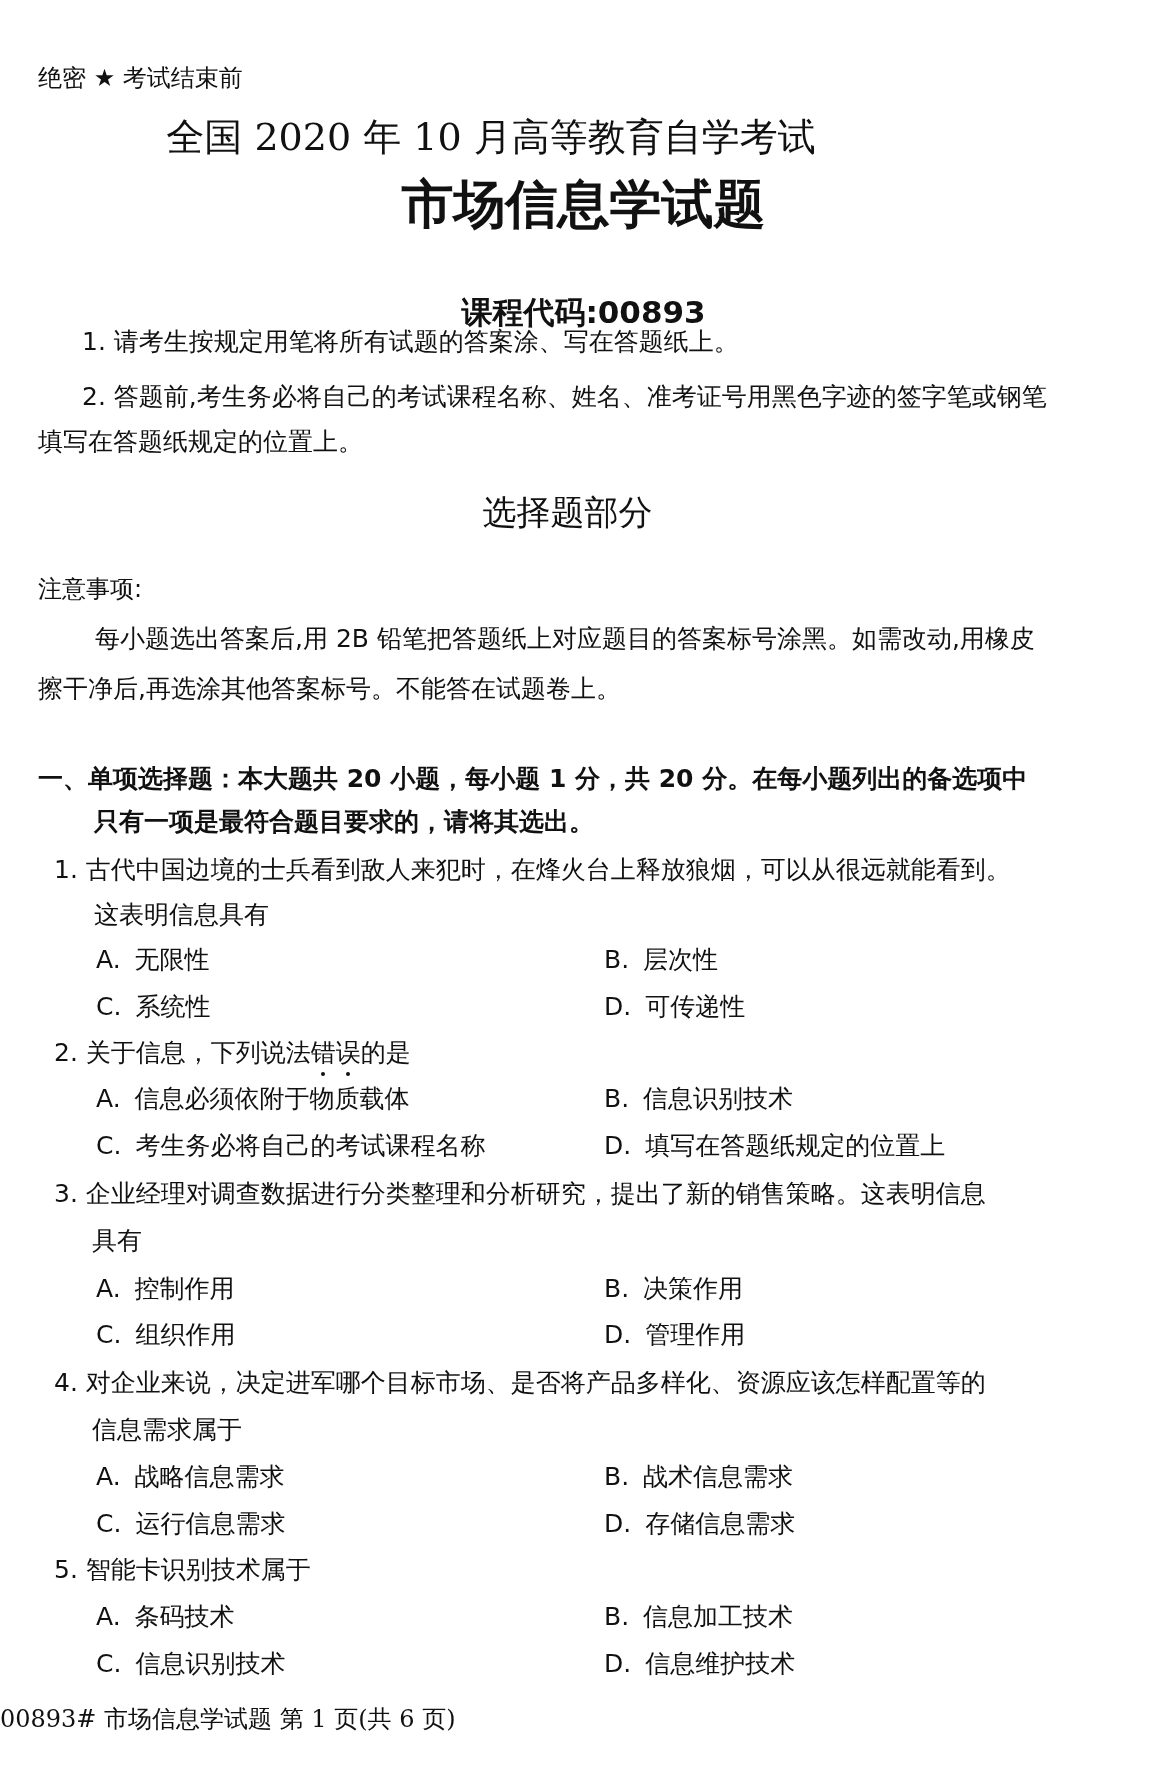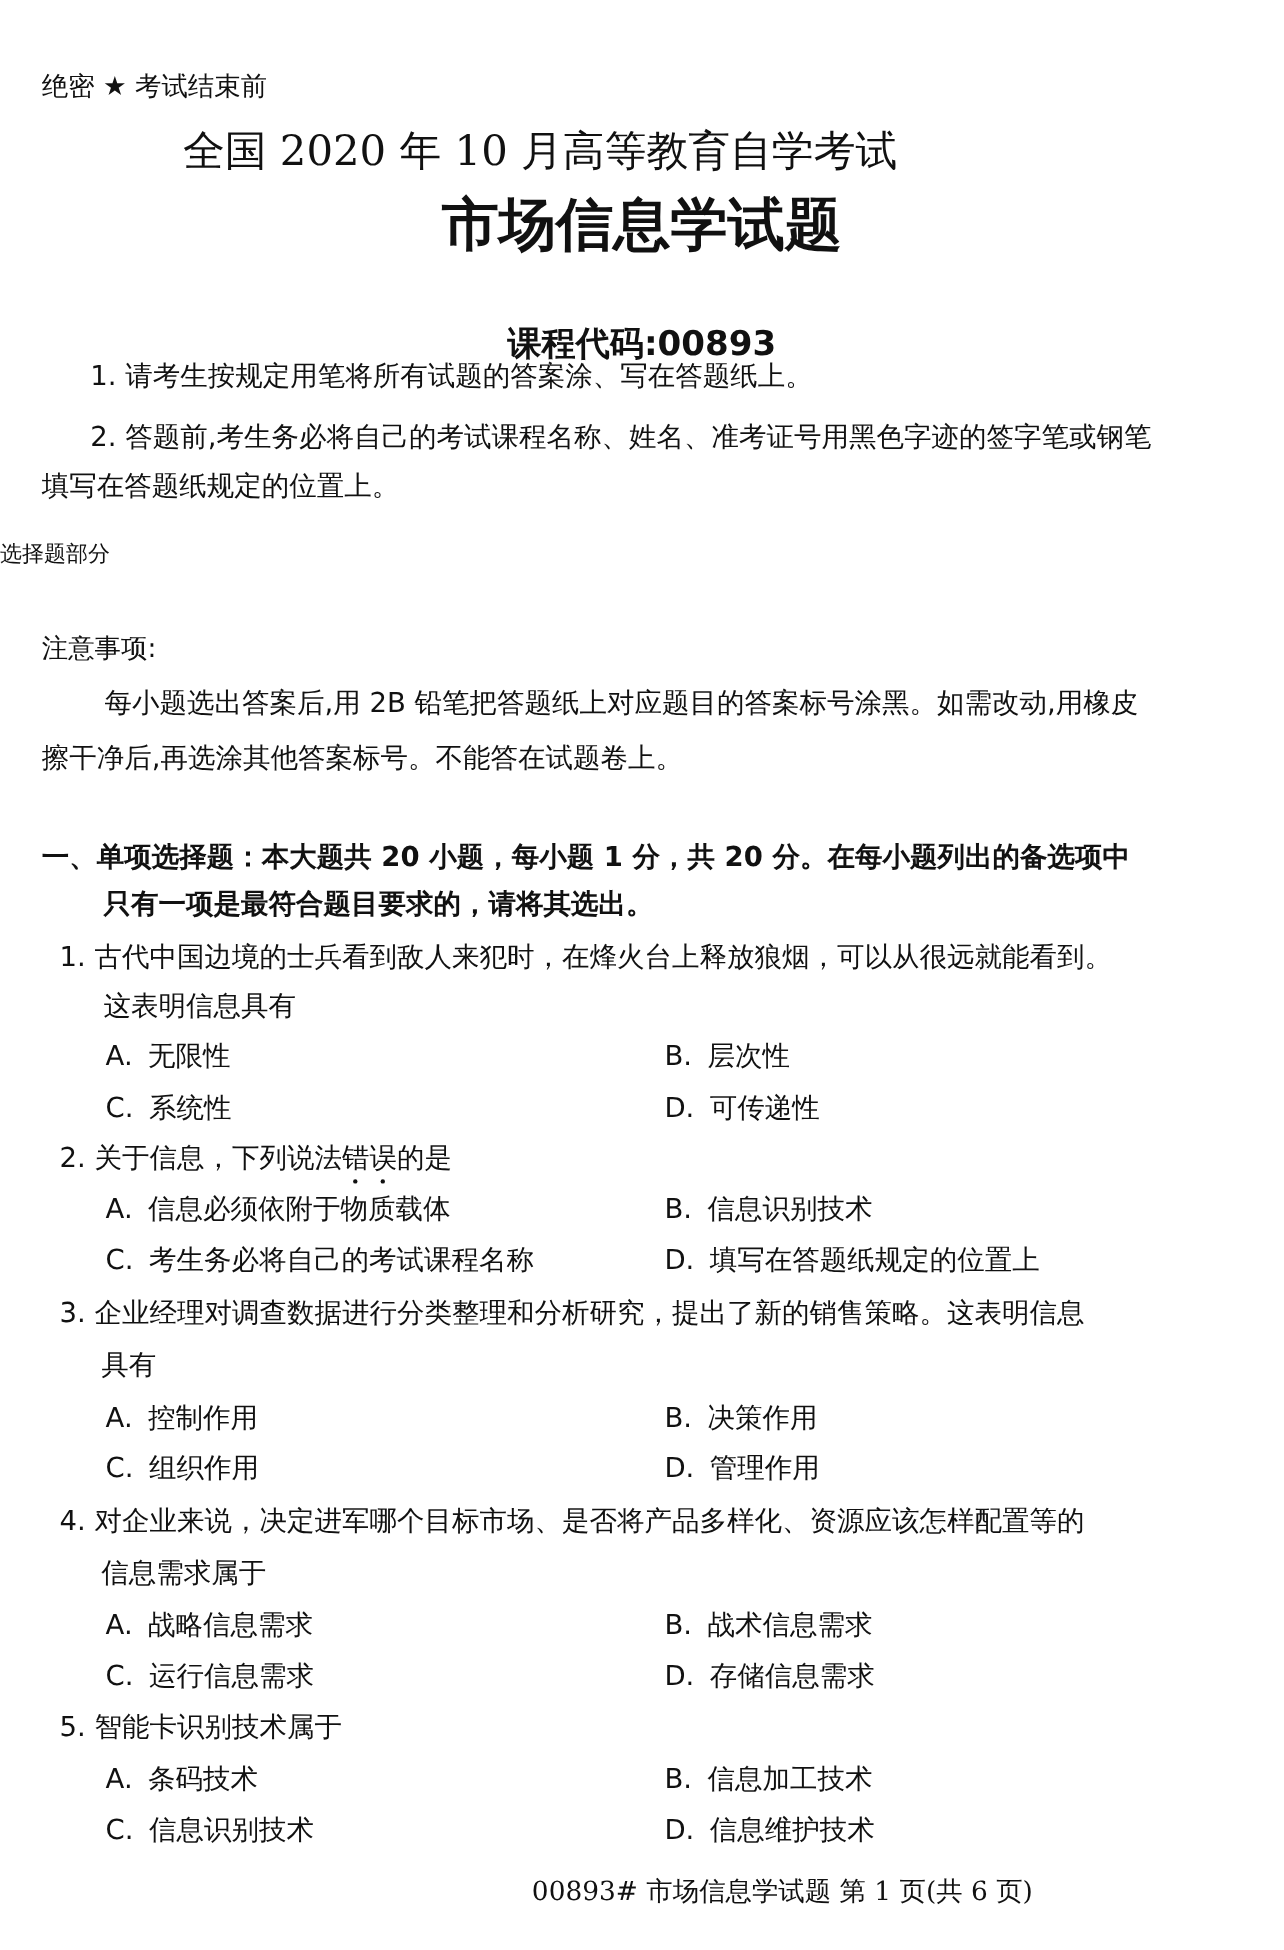--- a/index.html
+++ b/index.html
@@ -40,21 +40,22 @@
       font-weight: bold;
       font-family: "DejaVu Sans", "Liberation Sans", sans-serif;
       margin-top: 44px;
     }
     .body-text {
       font-size: 25px;
       font-family: "DejaVu Sans", "Liberation Sans", sans-serif;
     }
     .section-title {
       left: 0; width: 1135px; top: 490px;
-      font-size: 20px;
+      text-align: center;
+      font-size: 34px;
       font-family: "DejaVu Sans", "Liberation Sans", sans-serif;
     }
     .notice-label {
       left: 38px; top: 573px;
       font-size: 24px;
       font-family: "DejaVu Sans", "Liberation Sans", sans-serif;
     }
     .part-heading {
       font-size: 25px;
       font-weight: bold;
@@ -75,21 +76,21 @@
       position: absolute;
       left: 50%;
       bottom: -9px;
       width: 4px; height: 4px;
       margin-left: -2px;
       border-radius: 50%;
       background: #111;
     }
     .footer {
       left: 0; width: 939px; top: 1703px;
-      text-align: right;
+      text-align: left;
       font-size: 24px;
     }
   </style>
 </head>
 <body>
 
 <div>
 
   <div class="abs confidential">绝密 ★ 考试结束前</div>
   <div class="abs exam-title">全国 2020 年 10 月高等教育自学考试</div>

